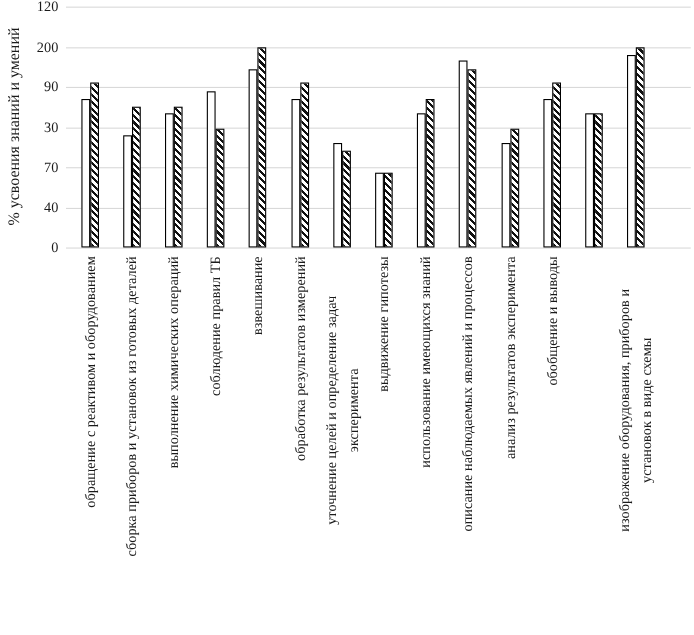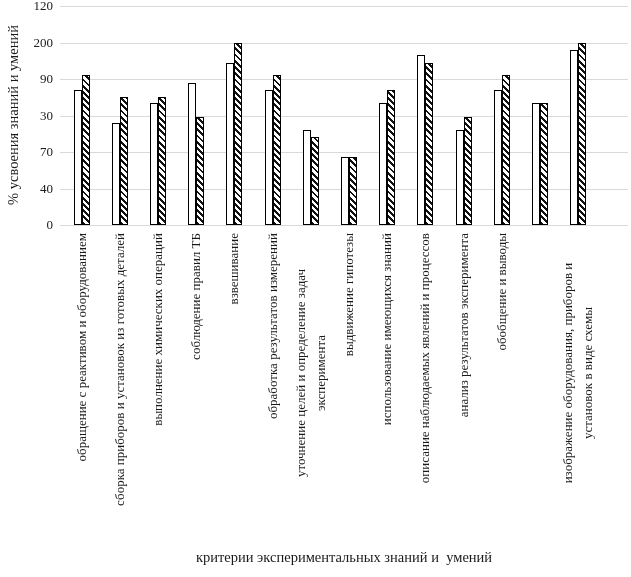--- a/index.html
+++ b/index.html
@@ -113,14 +113,13 @@
 эксперимента</div>
       <div class="cat-label" style="width: 300px; height: 16px; left: 198.9px; top: 375px;">выдвижение гипотезы</div>
       <div class="cat-label" style="width: 300px; height: 16px; left: 237.1px; top: 375px;">использование имеющихся знаний</div>
       <div class="cat-label" style="width: 300px; height: 16px; left: 275.3px; top: 375px;">описание наблюдаемых явлений и процессов</div>
       <div class="cat-label" style="width: 300px; height: 16px; left: 313.5px; top: 375px;">анализ результатов эксперимента</div>
       <div class="cat-label" style="width: 300px; height: 16px; left: 351.7px; top: 375px;">обобщение и выводы</div>
       <div class="cat-label two-line" style="width: 280px; height: 40px; left: 438.1px; top: 353px;">изображение оборудования, приборов и
 установок в виде схемы</div>
     </div>
 
-  <div id="x-axis-title" class="axis-title">критерии экспериментальных знаний и  умений</div>
 </div>
 
 </body></html>

